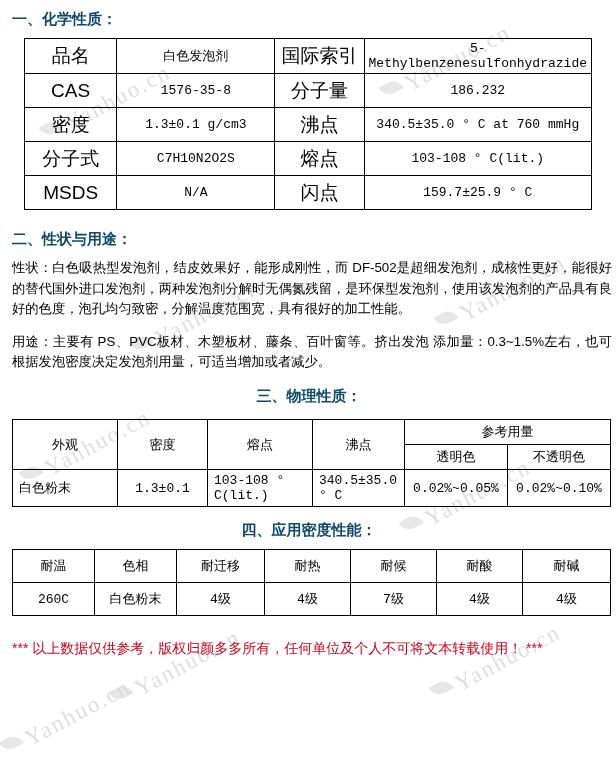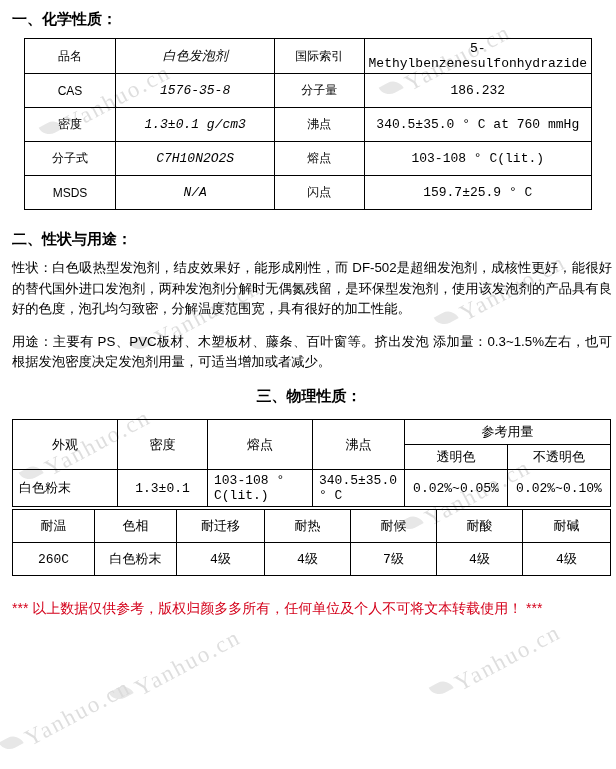--- a/index.html
+++ b/index.html
@@ -52,21 +52,21 @@
   .wm4 { left: 455px; top: 275px; }
   .wm5 { left: 40px;  top: 430px; }
   .wm6 { left: 420px; top: 480px; }
   .wm7 { left: 130px; top: 650px; }
   .wm8 { left: 450px; top: 645px; }
   .wm9 { left: 20px;  top: 700px; }
 
   .content { position: relative; z-index: 2; }
 
   h2.section {
-    color: #000000;
+    color: #0c4a6e;
     font-size: 15px;
     font-weight: bold;
     margin: 2px 0 9px 2px;
     font-family: "Liberation Serif", serif;
   }
   h2.section.tight { margin-top: 14px; text-align: center; }
 
   
   table {
     border-collapse: collapse;
@@ -81,25 +81,25 @@
     border: 1px solid #000;
     height: 34px;
     text-align: center;
     font-size: 13px;
     font-family: "Liberation Mono", monospace;
     padding: 2px 4px;
     background: transparent;
   }
   table.chem td.lbl {
     font-family: "Liberation Sans", sans-serif;
-    font-size: 12px;
+    font-size: 19px;
     font-weight: normal;
   }
   .c1 { width: 95px; }
-  .c2 { width: 165px; font-style: italic; }
+  .c2 { width: 165px; }
   .c3 { width: 95px; }
   .c4 { width: 213px; }
 
   
   p.prose {
     font-size: 13.3px;
     line-height: 1.55;
     margin: 0 0 12px 2px;
     font-family: Liberation Sans, sans-serif;
     text-align: justify;
@@ -240,20 +240,21 @@
           <td class="lefty">白色粉末</td>
           <td>1.3±0.1</td>
           <td class="lefty">103-108 ° C(lit.)</td>
           <td class="lefty">340.5±35.0 ° C</td>
           <td>0.02%~0.05%</td>
           <td>0.02%~0.10%</td>
         </tr>
       </tbody>
     </table>
 
+    <h2 class="section tight">四、应用密度性能：</h2>
 
     <table class="app">
       <colgroup>
         <col style="width:82px">
         <col style="width:82px">
         <col style="width:88px">
         <col style="width:86px">
         <col style="width:86px">
         <col style="width:86px">
         <col style="width:88px">

